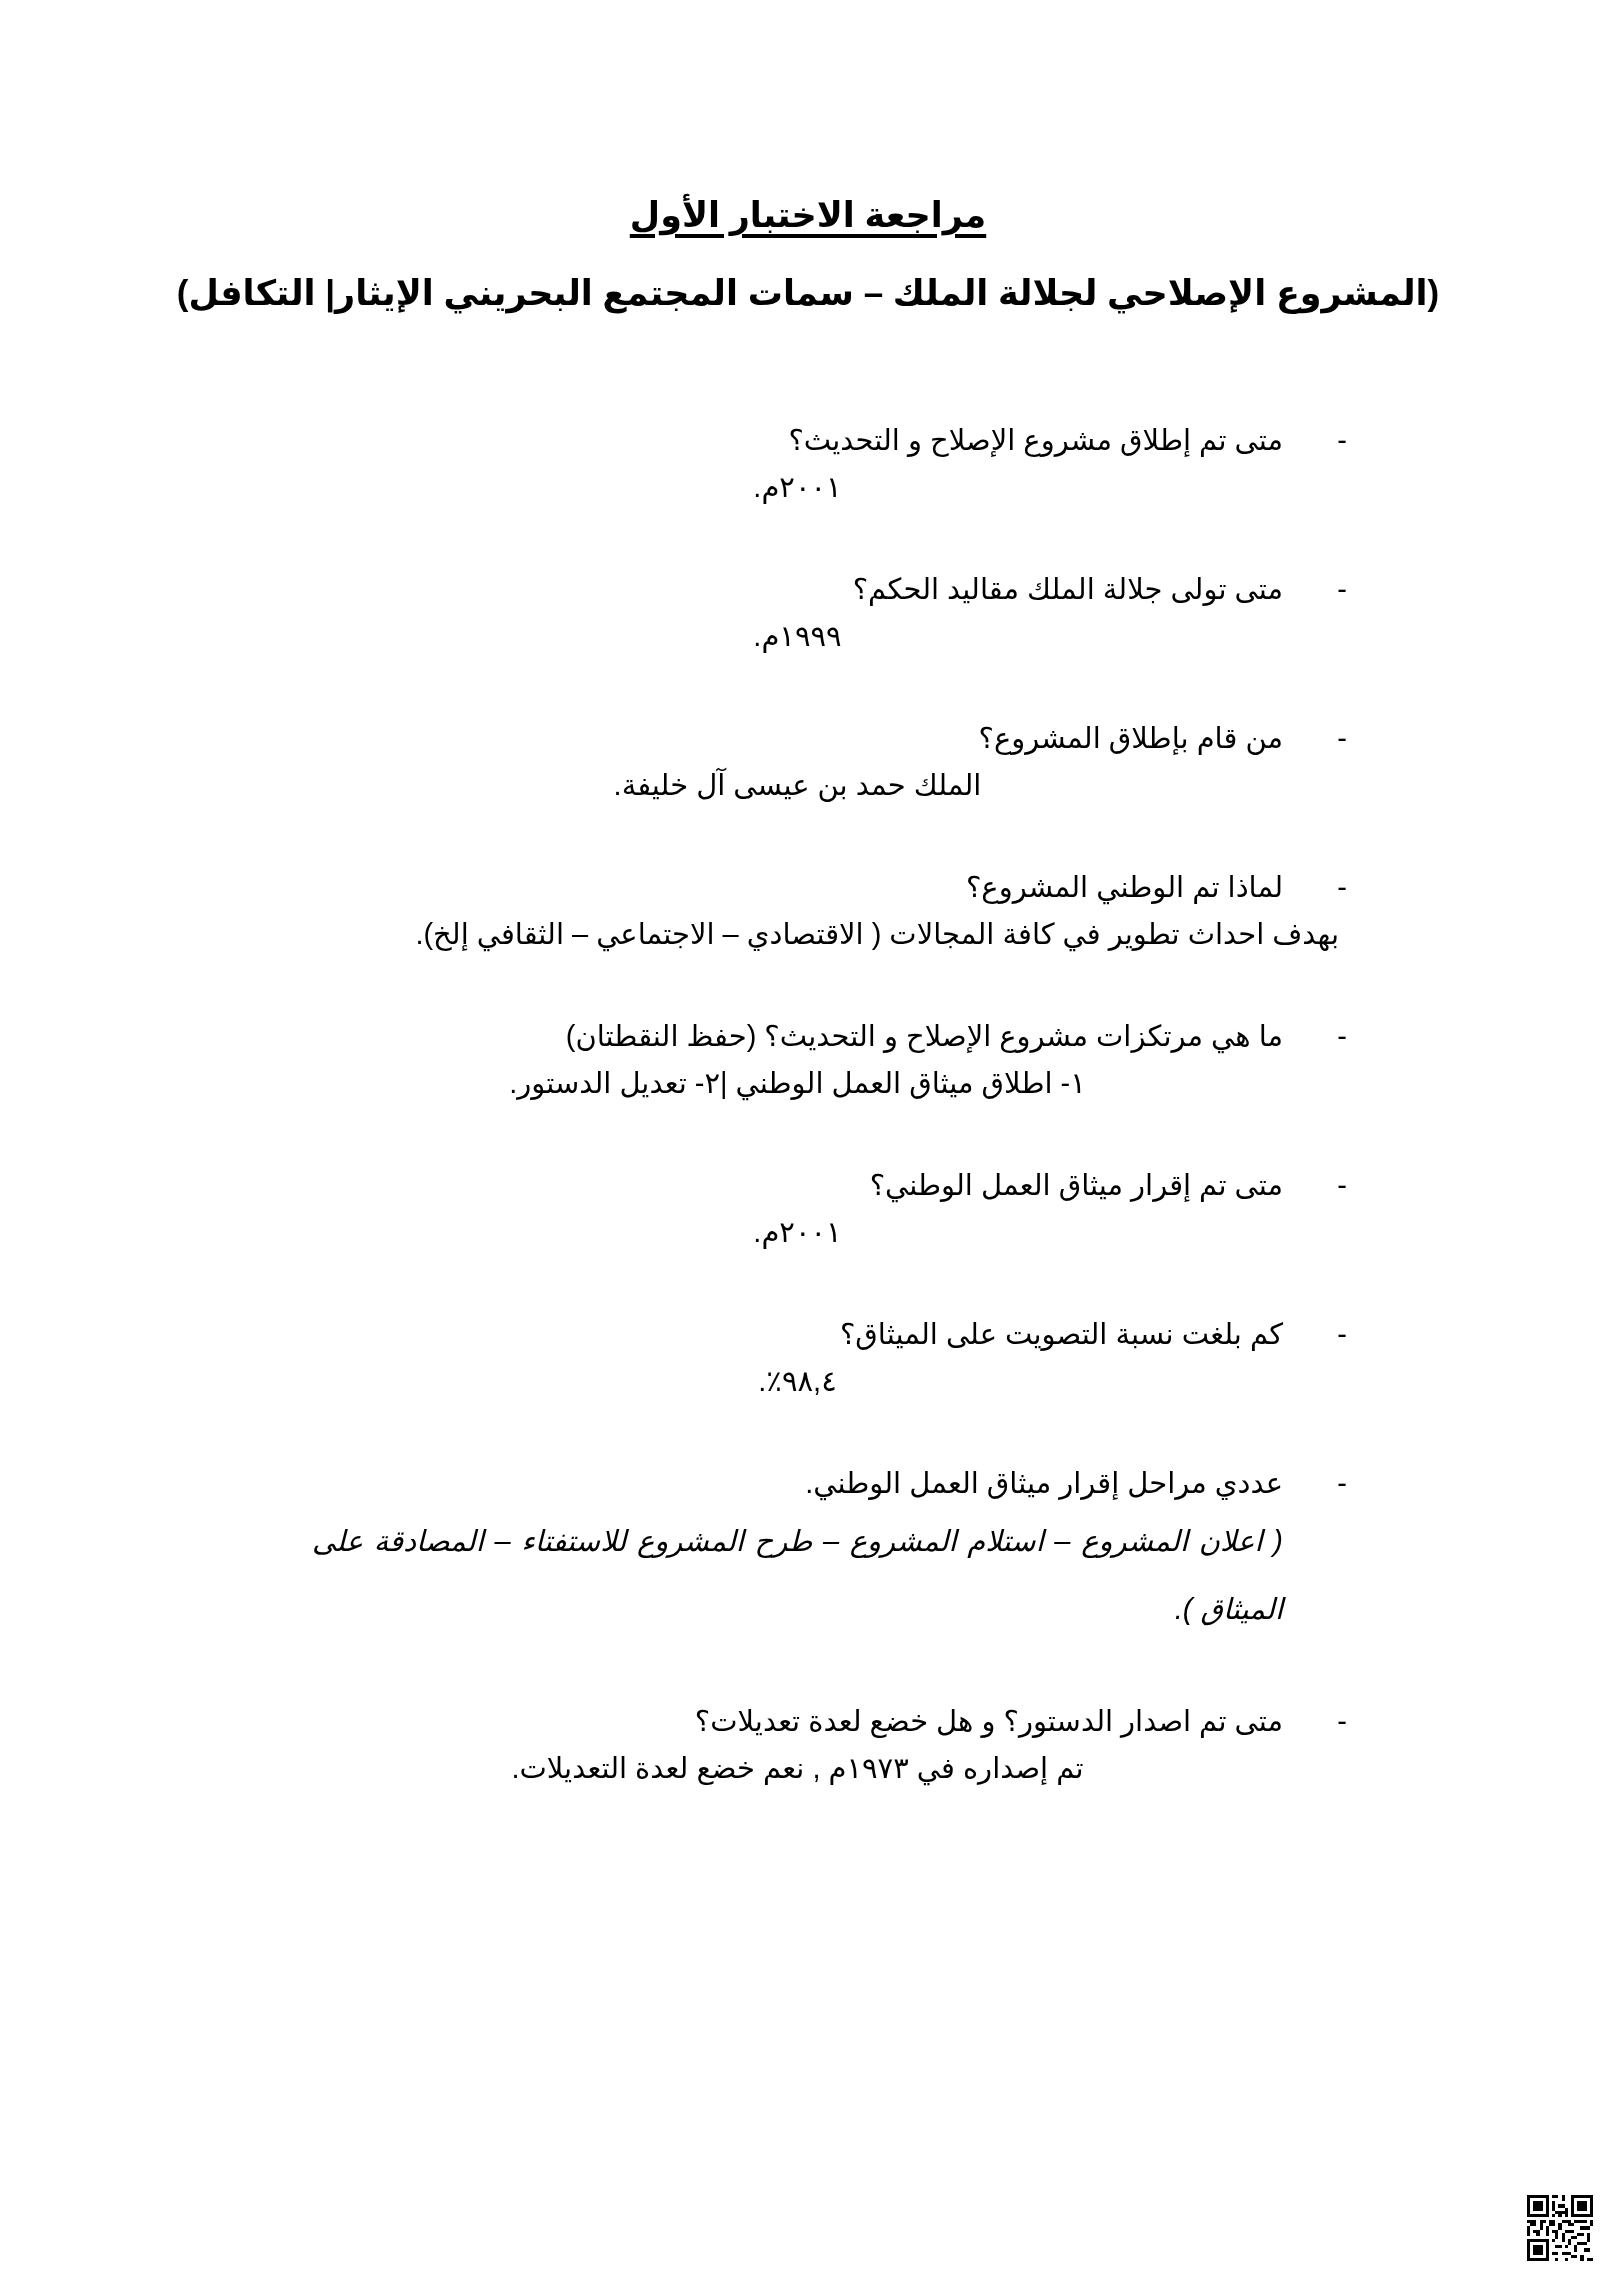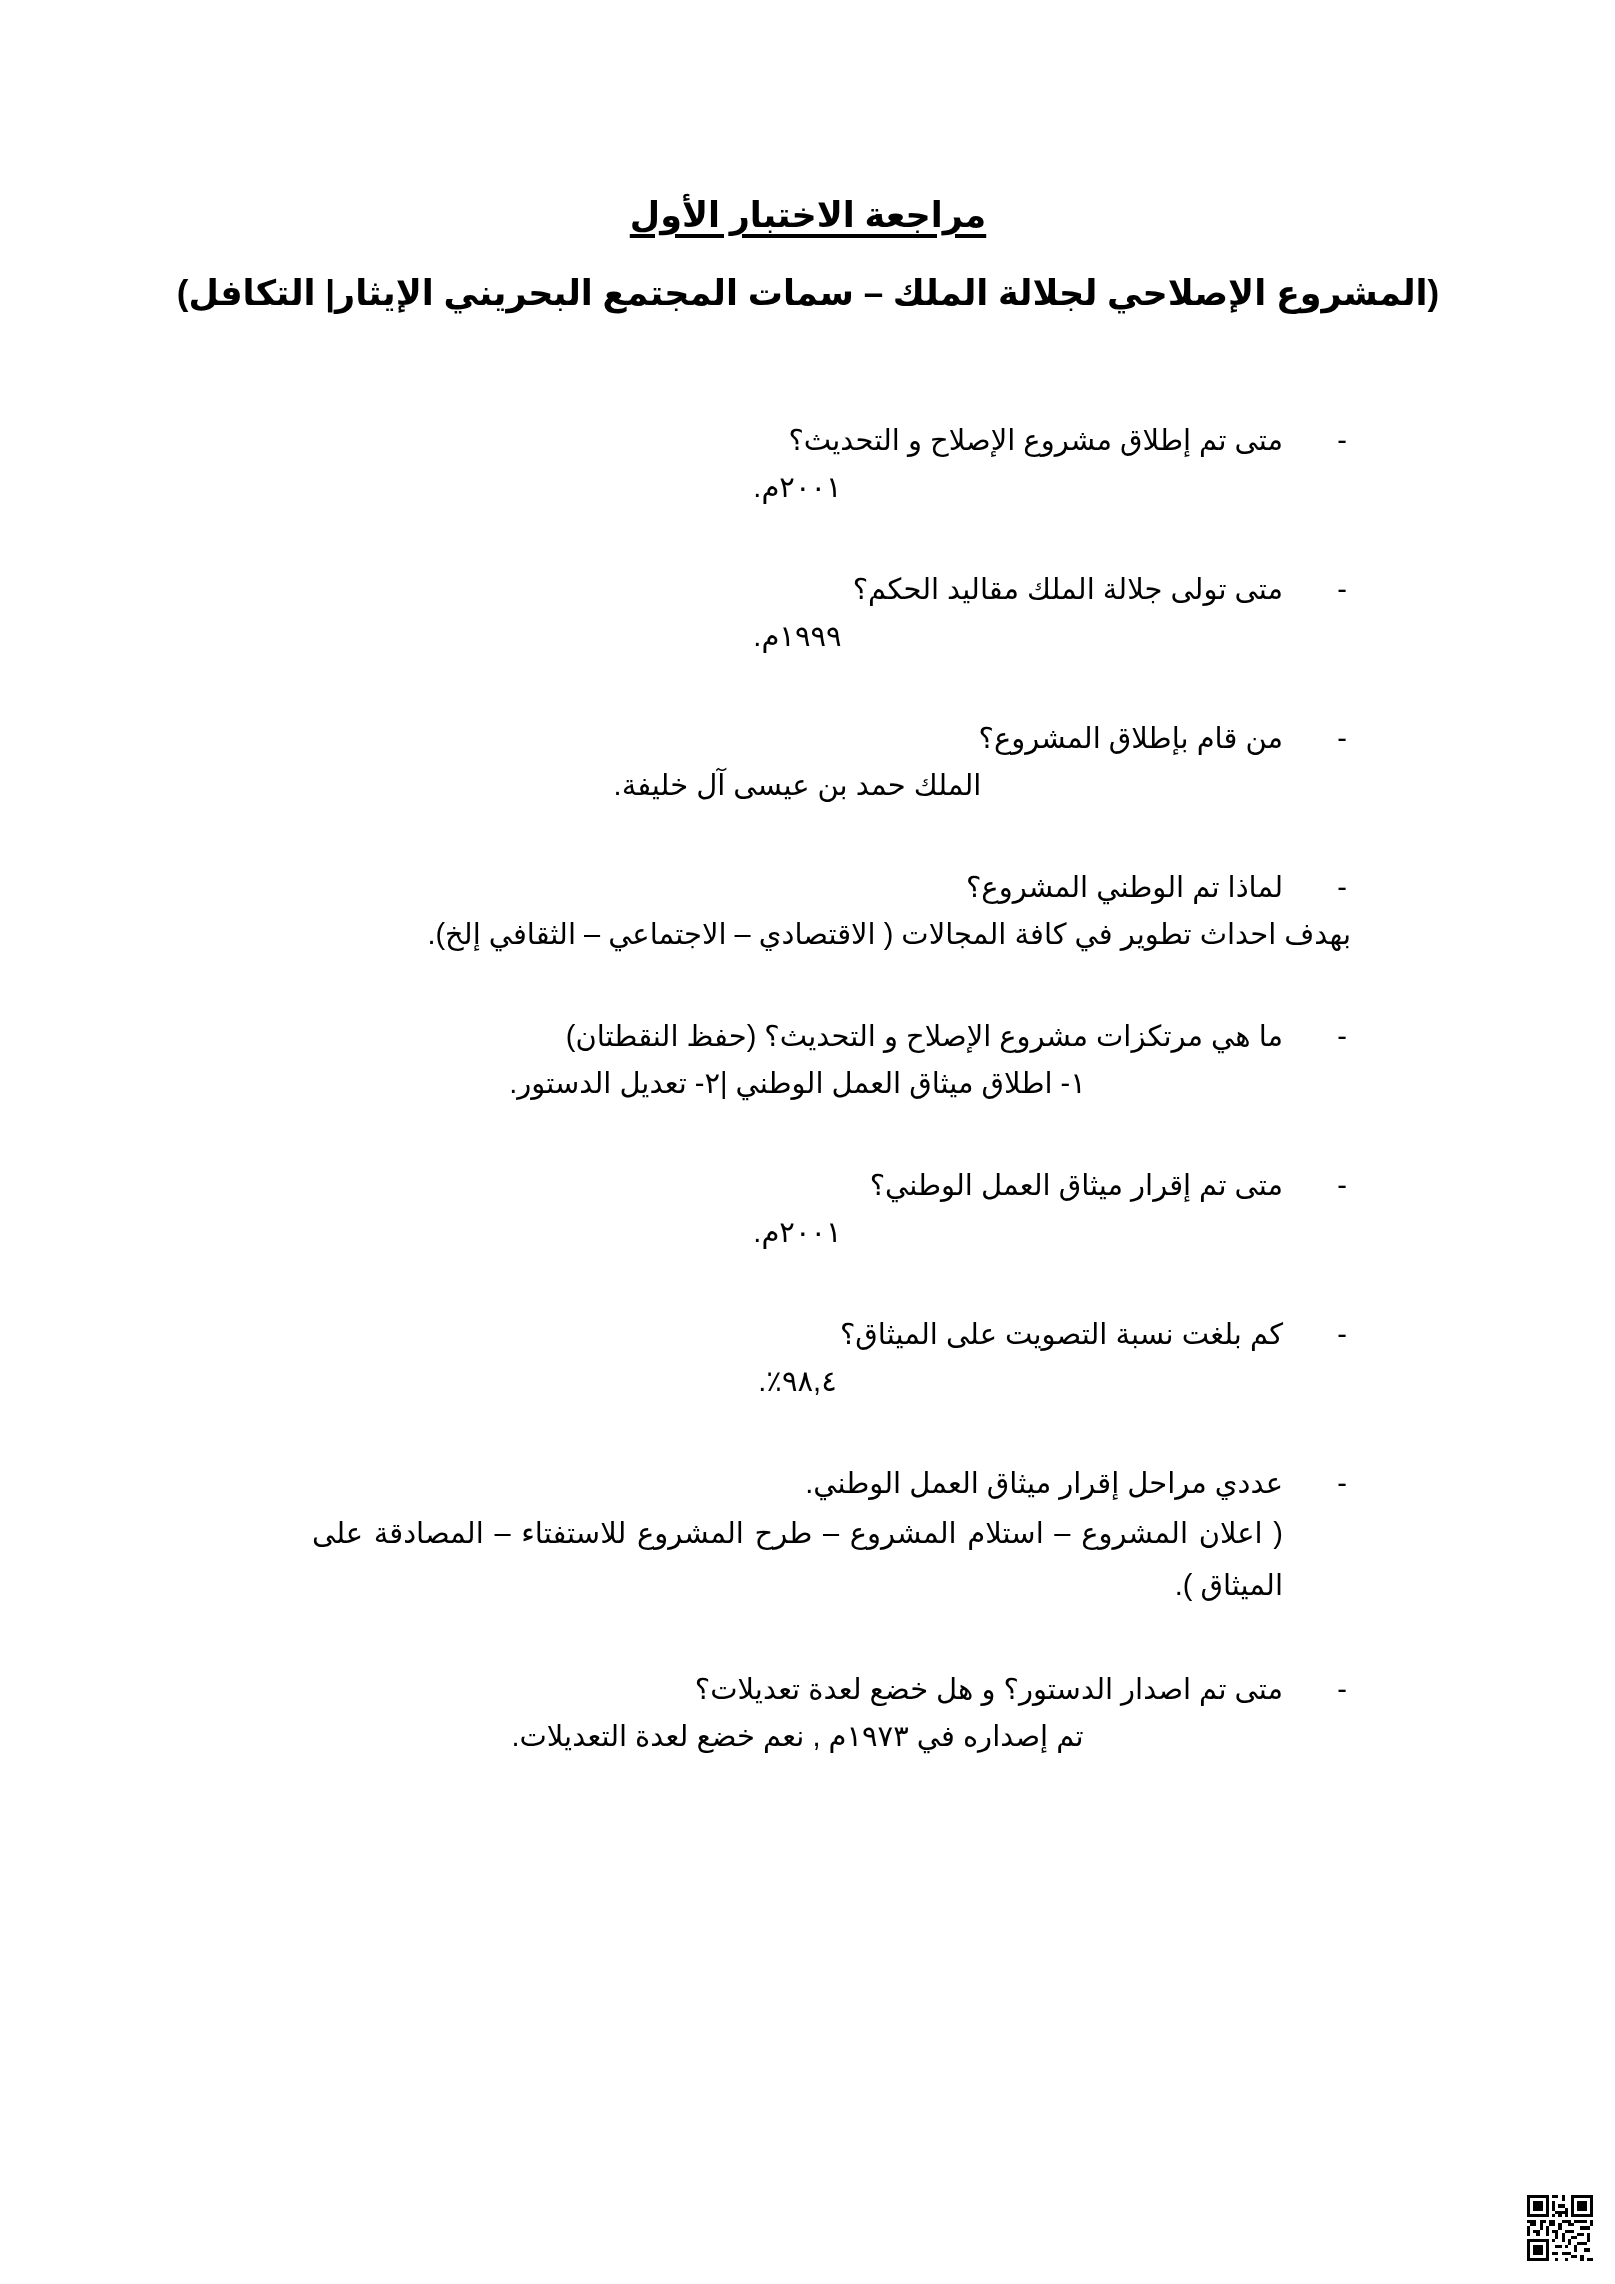--- a/index.html
+++ b/index.html
@@ -87,21 +87,22 @@
       padding-right: 72px;
       text-align: center;
     }
     .answer.wide {
       padding-right: 72px;
       margin-left: -72px;
     }
     .answer.justified {
       text-align: justify;
       text-align-last: right;
-      line-height: 52px;
+      line-height: 68px;
+      font-style: italic;
     }
     .qr {
       position: absolute;
       left: 1527px;
       top: 2195px;
       width: 66px;
       height: 66px;
     }
   </style>
 </head>
@@ -141,21 +142,21 @@
         <span>من قام بإطلاق المشروع؟</span>
       </div>
       <div class="answer">الملك حمد بن عيسى آل خليفة.</div>
     </div>
 
     <div class="qa-item" style="margin-top:55px;">
       <div class="question">
         <span class="dash">-</span>
         <span>لماذا تم الوطني المشروع؟</span>
       </div>
-      <div class="answer wide" style="padding-right:0; text-align:right; margin-right:4px; margin-left:-78px;">بهدف احداث تطوير في كافة المجالات ( الاقتصادي – الاجتماعي – الثقافي إلخ).</div>
+      <div class="answer wide" style="padding-right:0; text-align:right; margin-right:16px; margin-left:-78px;">بهدف احداث تطوير في كافة المجالات ( الاقتصادي – الاجتماعي – الثقافي إلخ).</div>
     </div>
 
     <div class="qa-item" style="margin-top:55px;">
       <div class="question">
         <span class="dash">-</span>
         <span>ما هي مرتكزات مشروع الإصلاح و التحديث؟ (حفظ النقطتان)</span>
       </div>
       <div class="answer">١- اطلاق ميثاق العمل الوطني |٢- تعديل الدستور.</div>
     </div>
 

